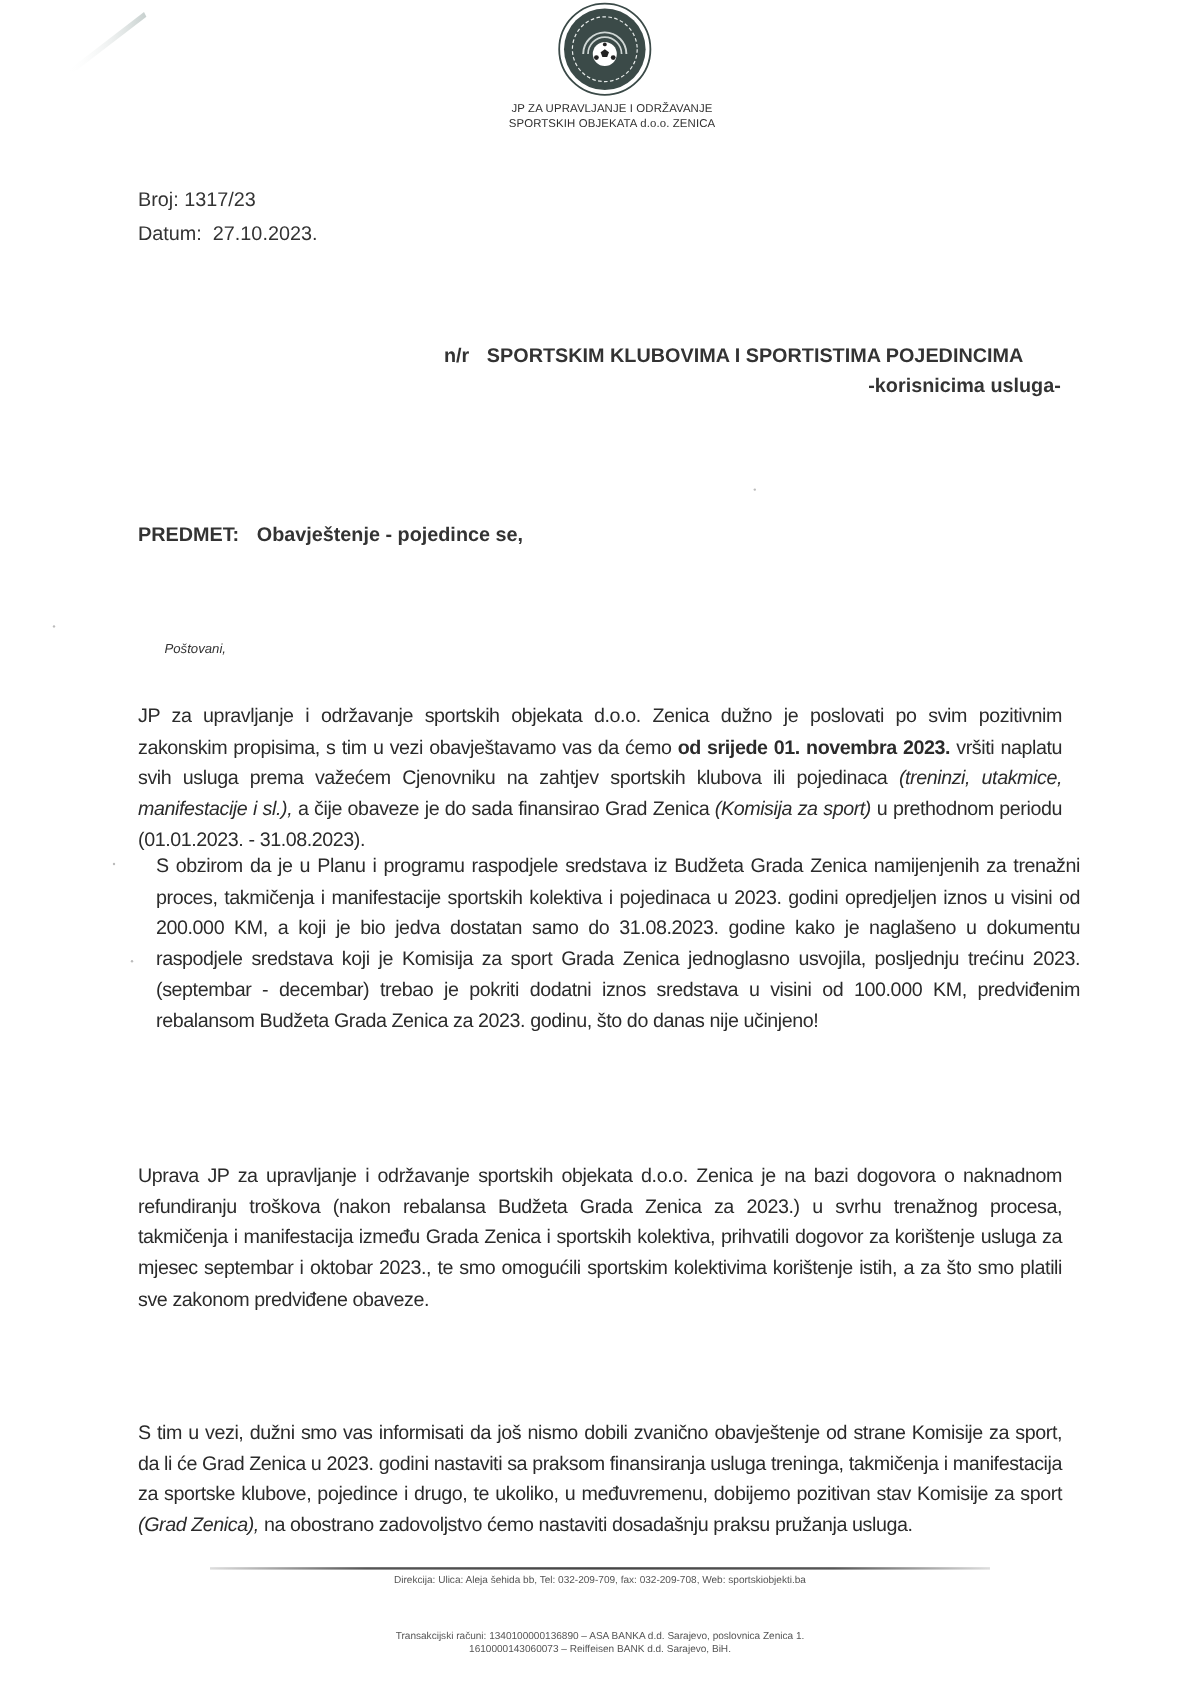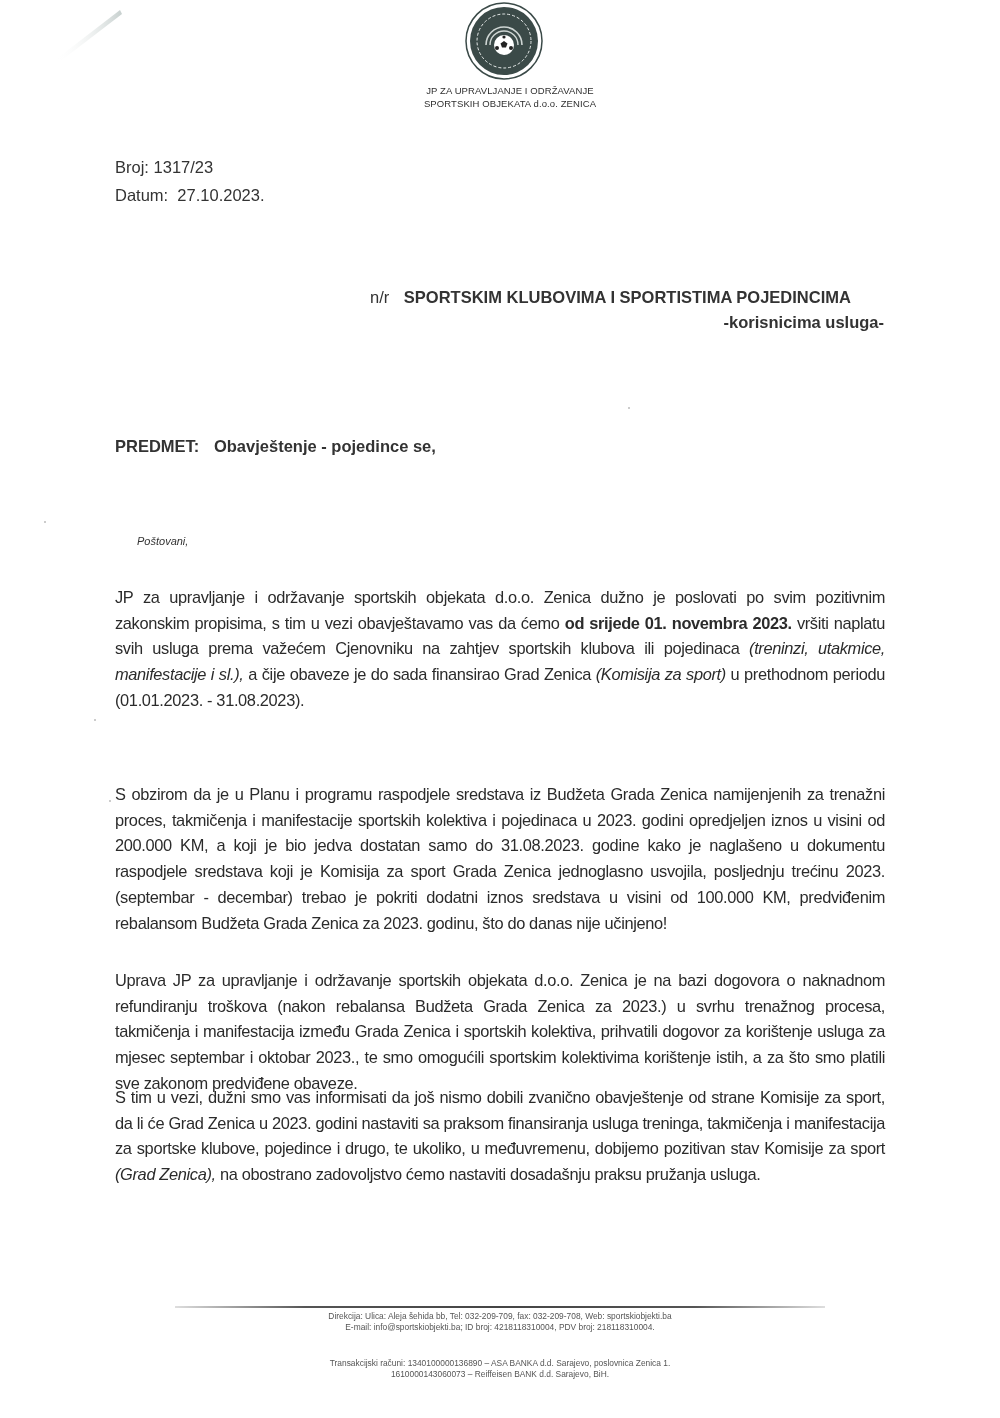--- a/index.html
+++ b/index.html
@@ -18,39 +18,39 @@
     position: absolute; left: 0; top: 84px; width: 220px;
     font-size: 9.5px; line-height: 13px; color: #2f2f2f; letter-spacing: 0.1px; text-align: center;
   }
   .ref { position: absolute; left: 115px; font-size: 16.5px; color: #333; }
   .ref.broj { top: 158px; }
   .ref.datum { top: 186px; }
   .recipient {
     position: absolute; left: 370px; top: 288px; width: 514px;
     font-size: 16.5px; font-weight: bold; color: #333;
   }
-  .recipient .nr { font-weight: normal; margin-right: 10px; }
+  .recipient .nr { font-weight: bold; margin-right: 10px; }
   .recipient .sub { text-align: right; font-weight: bold; margin-top: 6px; }
   .subject {
     position: absolute; left: 115px; top: 437px; font-size: 16.5px; font-weight: bold; color: #333;
   }
   .subject .label { margin-right: 10px; text-align: right; }
   .greeting {
     position: absolute; left: 137px; top: 535px; font-size: 11px; font-style: italic; color: #333;
   }
   .para {
     position: absolute; left: 115px; width: 770px;
     font-size: 16.4px; line-height: 25.7px; text-align: justify; color: #2b2b2b;
     font-family: "Liberation Sans Narrow", "Liberation Sans", sans-serif;
     letter-spacing: -0.35px;
   }
   .p1 { top: 585px; }
-  .p2 { top: 782px; }
+  .p2 { top: 710px; margin-left: 15px; }
   .p3 { top: 968px; }
-  .p4 { top: 1085px; }
+  .p4 { top: 1182px; }
   .para b { font-weight: bold; }
   .para i { font-style: italic; }
   .footer-line {
     position: absolute; left: 175px; top: 1306px; width: 650px; height: 2px;
     background: linear-gradient(to right, rgba(90,90,90,0.2), #555 20%, #444 50%, #555 80%, rgba(90,90,90,0.2));
   }
   .footer {
     position: absolute; left: 150px; width: 700px; text-align: center;
     font-size: 8.4px; line-height: 11px; color: #555;
   }
@@ -118,21 +118,20 @@
 
 <div class="para p2">S obzirom da je u Planu i programu raspodjele sredstava iz Budžeta Grada Zenica namijenjenih za trenažni proces, takmičenja i manifestacije sportskih kolektiva i pojedinaca u 2023. godini opredjeljen iznos u visini od 200.000 KM, a koji je bio jedva dostatan samo do 31.08.2023. godine kako je naglašeno u dokumentu raspodjele sredstava koji je Komisija za sport Grada Zenica jednoglasno usvojila, posljednju trećinu 2023. (septembar - decembar) trebao je pokriti dodatni iznos sredstava u visini od 100.000 KM, predviđenim rebalansom Budžeta Grada Zenica za 2023. godinu, što do danas nije učinjeno!</div>
 
 <div class="para p3">Uprava JP za upravljanje i održavanje sportskih objekata d.o.o. Zenica je na bazi dogovora o naknadnom refundiranju troškova (nakon rebalansa Budžeta Grada Zenica za 2023.) u svrhu trenažnog procesa, takmičenja i manifestacija između Grada Zenica i sportskih kolektiva, prihvatili dogovor za korištenje usluga za mjesec septembar i oktobar 2023., te smo omogućili sportskim kolektivima korištenje istih, a za što smo platili sve zakonom predviđene obaveze.</div>
 
 <div class="para p4"><span>S tim u vezi, dužni smo vas informisati da još nismo dobili zvanično obavještenje od strane Komisije za sport, da li će Grad Zenica u 2023. godini nastaviti sa praksom finansiranja usluga treninga, takmičenja i manifestacija za sportske klubove, pojedince i drugo, te ukoliko, u međuvremenu, dobijemo pozitivan stav Komisije za sport </span><i>(Grad Zenica),</i><span> na obostrano zadovoljstvo ćemo nastaviti dosadašnju praksu pružanja usluga.</span></div>
 
 <div class="footer-line"></div>
 <div class="footer f1">
   <div>Direkcija: Ulica: Aleja šehida bb, Tel: 032-209-709, fax: 032-209-708, Web: sportskiobjekti.ba</div>
-  <div>E-mail: info@sportskiobjekti.ba; ID broj: 4218118310004, PDV broj: 218118310004.</div>
 </div>
 <div class="footer f2">
   <div>Transakcijski računi: 1340100000136890 – ASA BANKA d.d. Sarajevo, poslovnica Zenica 1.</div>
   <div>1610000143060073 – Reiffeisen BANK d.d. Sarajevo, BiH.</div>
 </div>
 
 <div class="speck" style="left:628px;top:407px;"></div>
 <div class="speck" style="left:44px;top:521px;"></div>
 <div class="speck" style="left:94px;top:719px;"></div>
 <div class="speck" style="left:109px;top:800px;"></div>

